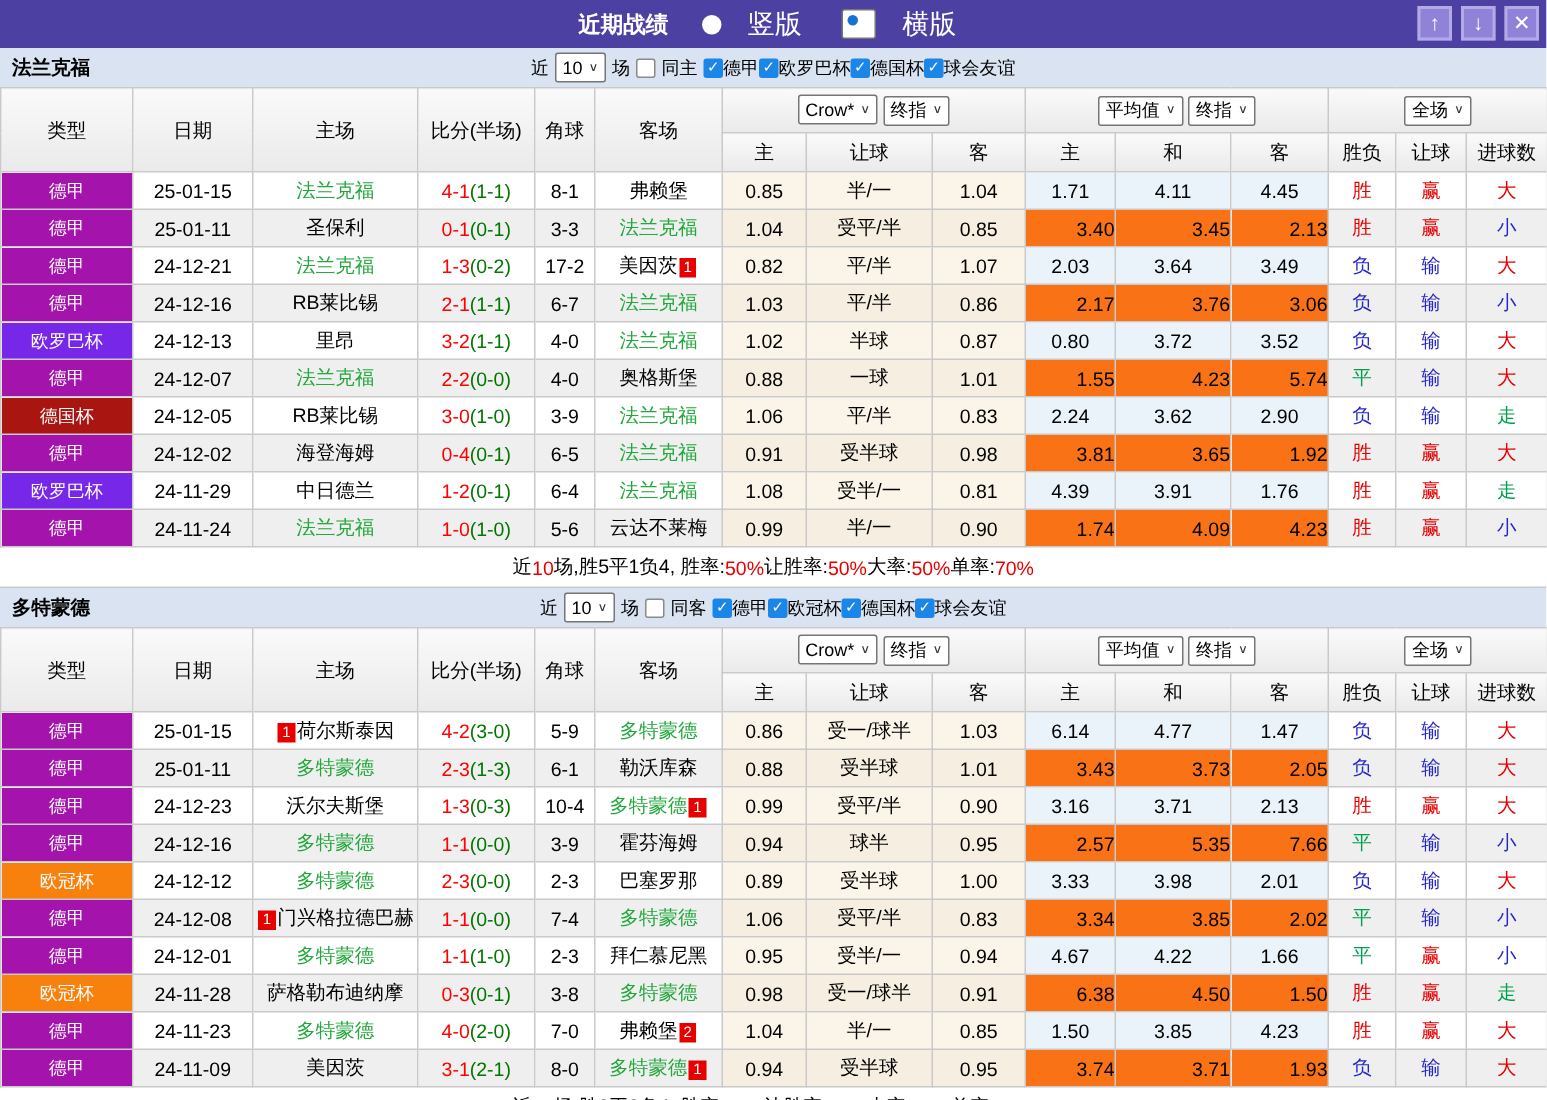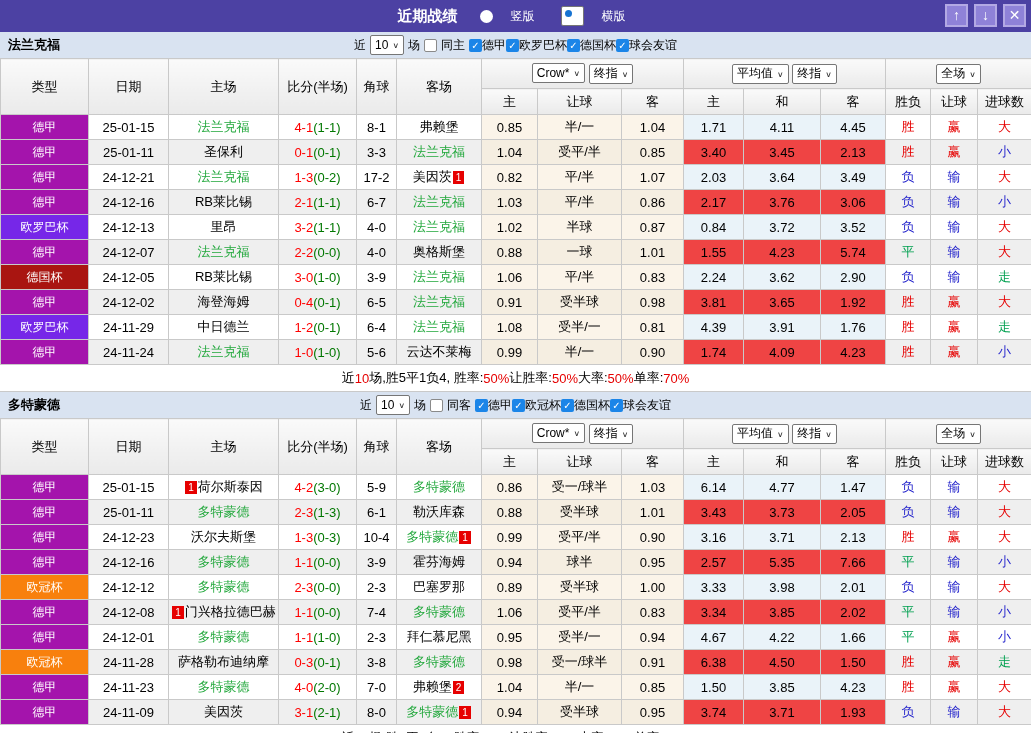--- a/index.html
+++ b/index.html
@@ -1,21 +1,21 @@
 <!DOCTYPE html>
 <html><head>
 <meta charset="utf-8">
 <style>
   html,body{margin:0;padding:0;}
   body{width:1031px;background:#fff;font-family:"Liberation Sans","DejaVu Sans",sans-serif;}
 
   
   .titlebar{height:32px;background:#4c41a3;position:relative;display:flex;align-items:center;justify-content:center;color:#fff;}
   .title{font-weight:bold;font-size:15px;margin-right:22px;}
-  .radio-group{display:flex;align-items:center;gap:18px;font-size:12px;}
+  .radio-group{display:flex;align-items:center;gap:18px;font-size:18px;}
   .radio{width:13px;height:13px;border-radius:50%;background:#fff;display:inline-block;position:relative;cursor:pointer;}
   .radio.sel::after{content:'';position:absolute;left:3px;top:3px;width:7px;height:7px;border-radius:50%;background:#1673d2;}
   .radio-label{margin-right:8px;}
   .tb-buttons{position:absolute;right:5px;top:4px;display:flex;gap:6px;}
   .tbtn{width:23px;height:23px;background:#8f82d8;border:2px solid #b3a9e4;box-sizing:border-box;color:#fff;font-weight:bold;font-size:14px;line-height:19px;text-align:center;cursor:pointer;}
 
   
   .sec-head{height:26px;background:#d9e3f1;position:relative;display:flex;align-items:center;font-size:12px;}
   .team-name{position:absolute;left:8px;font-weight:bold;font-size:13px;color:#000;}
   .filters{margin:0 auto;display:flex;align-items:center;gap:4px;color:#000;}
@@ -31,21 +31,21 @@
   
   table{border-collapse:collapse;table-layout:fixed;width:1031px;font-size:13px;text-align:center;}
   th,td{border:1px solid #c9c9c9;overflow:hidden;white-space:nowrap;padding:0;}
   thead th{background:linear-gradient(#fafafa,#eaeaea);font-weight:normal;color:#000;margin-top:41px;}
   .h1 th{height:29px;}
   .h2 th{height:25px;}
   tbody td{height:24px;background:#fff;color:#000;}
   tr.alt td{background:#efefef;}
   td.league{color:#fff;font-size:12px;}
   td.cream{background:#fbf4e9;}   tr.alt td.cream{background:#f5eee1;}
-  td.aqua{background:#eaf3f9;}    tr.alt td.aqua{background:#ef4444;}
+  td.aqua{background:#eaf3f9;}    tr.alt td.aqua{background:#f97316;text-align:right;}
   .green{color:#22a83c;}
   .ft{color:#f00;} .ht{color:#007700;}
   .res.r{color:#e60000;} .res.b{color:#2626cc;} .res.g{color:#00a050;}
   .badge{display:inline-block;background:#e60000;color:#fff;font-size:10px;line-height:13px;padding:0 3px;margin:0 1px;}
 
   .summary{height:26px;display:flex;align-items:center;justify-content:center;font-size:13px;color:#000;border-bottom:1px solid #c9c9c9;}
   .summary .red{color:#e60000;}
 </style>
 </head>
 <body>
@@ -226,21 +226,21 @@
         <tr class="">
           <td class="league" style="background:#7627e8">欧罗巴杯</td>
           <td>24-12-13</td>
           <td class="team"><span class="">里昂</span></td>
           <td class="score"><span class="ft">3-2</span><span class="ht">(1-1)</span></td>
           <td>4-0</td>
           <td class="team"><span class="green">法兰克福</span></td>
           <td class="cream">1.02</td>
           <td class="cream">半球</td>
           <td class="cream">0.87</td>
-          <td class="aqua">0.84</td>
+          <td class="aqua">0.80</td>
           <td class="aqua">3.72</td>
           <td class="aqua">3.52</td>
           <td class="res b">负</td>
           <td class="res b">输</td>
           <td class="res r">大</td>
         </tr>
         <tr class="alt">
           <td class="league" style="background:#a414ac">德甲</td>
           <td>24-12-07</td>
           <td class="team"><span class="green">法兰克福</span></td>

